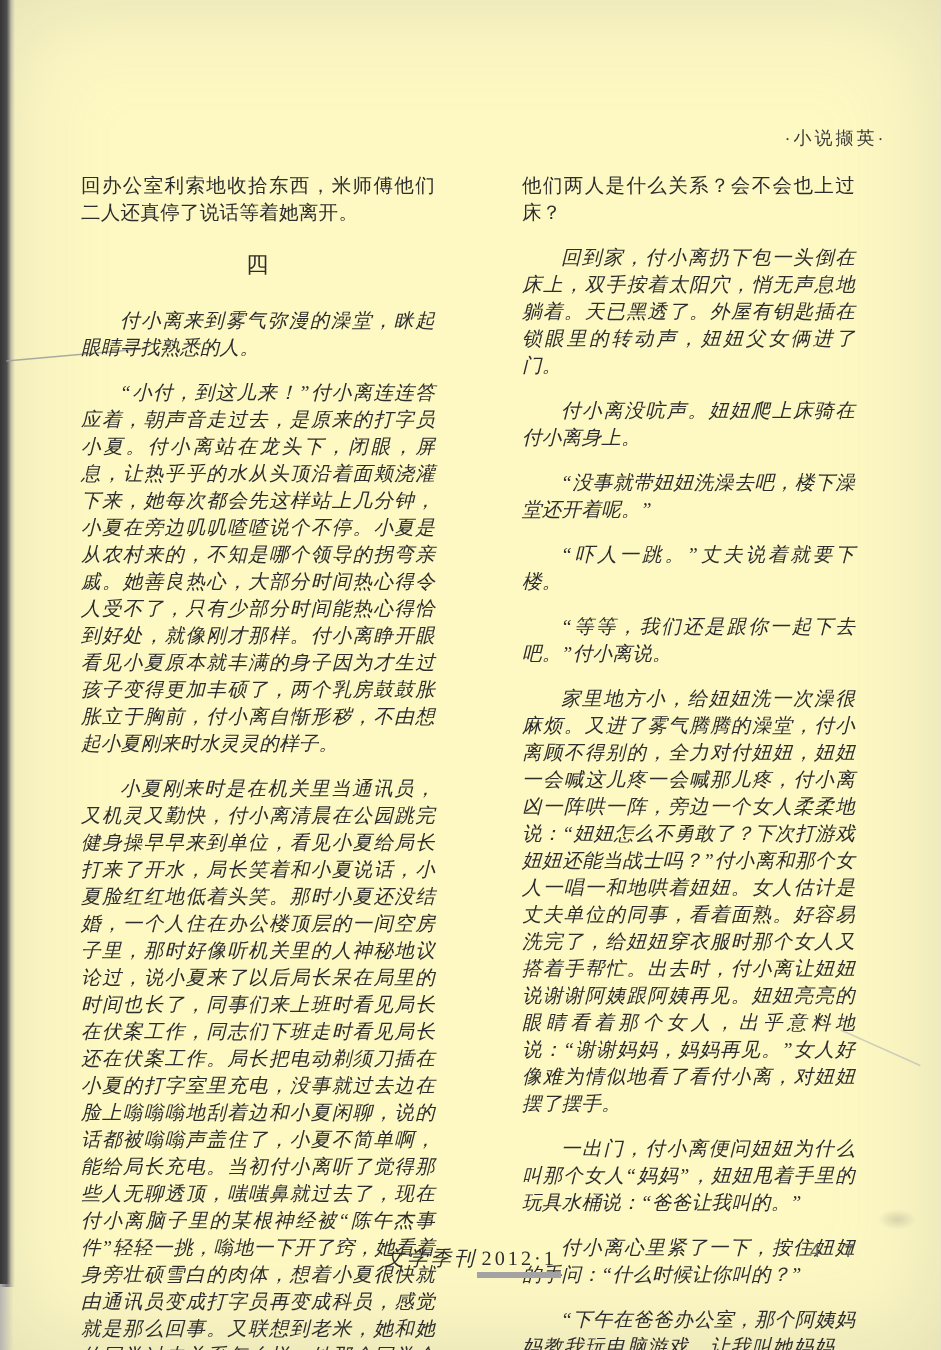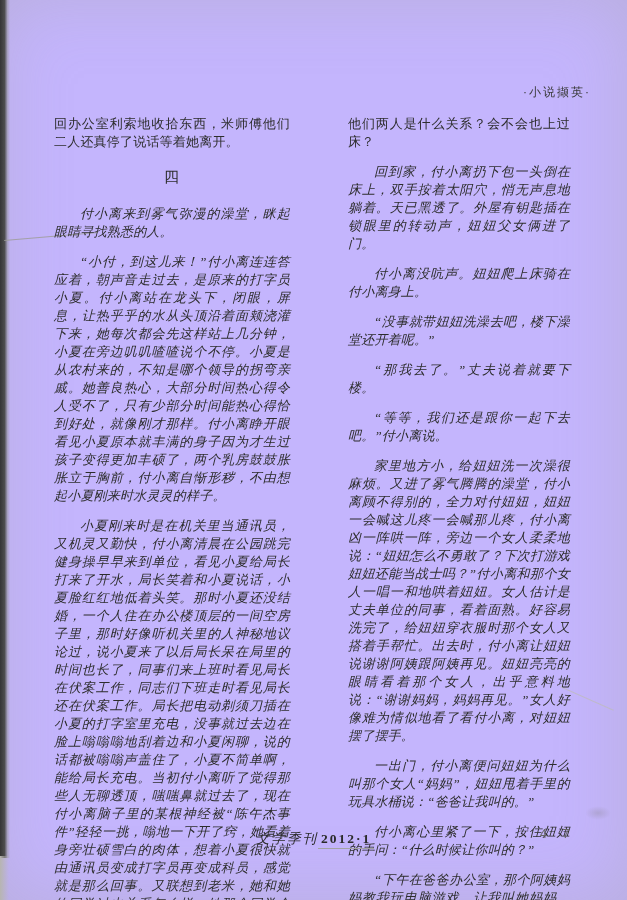--- a/index.html
+++ b/index.html
@@ -3,21 +3,21 @@
 <meta charset="utf-8">
 <style>
   html,body{margin:0;padding:0;}
   body{
     width:627px;height:900px;
     background:#e9e8e5;
     font-family:"Liberation Serif","DejaVu Serif",serif;
   }
   .page{
     position:relative;width:627px;height:900px;overflow:hidden;
-    background:#c4b5fd;
+    background:#fef9c3;
     box-shadow:inset 0 0 70px rgba(160,158,148,.30);
     color:#2d2d2d;
   }
   
   .scan-edge{
     position:absolute;left:0;top:0;width:10px;height:858px;
     background:linear-gradient(90deg,#353535 0%,#4d4d4d 45%,rgba(140,140,140,.45) 75%,rgba(200,198,194,0) 100%);
   }
   .scan-edge-fade{
     position:absolute;left:0;top:856px;width:9px;height:44px;
@@ -58,21 +58,21 @@
   }
   
   .footer{
     position:absolute;top:830px;left:256px;
     display:flex;align-items:baseline;
     font-size:13.5px;color:#2b2b2b;
   }
   .footer .journal{font-style:italic;letter-spacing:2px;}
   .footer .issue{
     letter-spacing:2px;padding:0 3px 1px 3px;
-    border-bottom:1px solid #a3a3a3;font-style:normal;font-weight:bold;
+    border-bottom:4px solid #a3a3a3;font-style:normal;
   }
   .page-number{
     position:absolute;top:827px;left:540px;
     font-size:12.5px;letter-spacing:6px;color:#666;
     font-family:"Liberation Sans","DejaVu Sans",sans-serif;
   }
 </style>
 </head>
 <body>
 
@@ -92,21 +92,21 @@
     <p class="indent">付小离来到雾气弥漫的澡堂，眯起眼睛寻找熟悉的人。</p>
     <p class="indent">“小付，到这儿来！”付小离连连答应着，朝声音走过去，是原来的打字员小夏。付小离站在龙头下，闭眼，屏息，让热乎乎的水从头顶沿着面颊浇灌下来，她每次都会先这样站上几分钟，小夏在旁边叽叽喳喳说个不停。小夏是从农村来的，不知是哪个领导的拐弯亲戚。她善良热心，大部分时间热心得令人受不了，只有少部分时间能热心得恰到好处，就像刚才那样。付小离睁开眼看见小夏原本就丰满的身子因为才生过孩子变得更加丰硕了，两个乳房鼓鼓胀胀立于胸前，付小离自惭形秽，不由想起小夏刚来时水灵灵的样子。</p>
     <p class="indent">小夏刚来时是在机关里当通讯员，又机灵又勤快，付小离清晨在公园跳完健身操早早来到单位，看见小夏给局长打来了开水，局长笑着和小夏说话，小夏脸红红地低着头笑。那时小夏还没结婚，一个人住在办公楼顶层的一间空房子里，那时好像听机关里的人神秘地议论过，说小夏来了以后局长呆在局里的时间也长了，同事们来上班时看见局长在伏案工作，同志们下班走时看见局长还在伏案工作。局长把电动剃须刀插在小夏的打字室里充电，没事就过去边在脸上嗡嗡嗡地刮着边和小夏闲聊，说的话都被嗡嗡声盖住了，小夏不简单啊，能给局长充电。当初付小离听了觉得那些人无聊透顶，嗤嗤鼻就过去了，现在付小离脑子里的某根神经被“陈午杰事件”轻轻一挑，嗡地一下开了窍，她看着身旁壮硕雪白的肉体，想着小夏很快就由通讯员变成打字员再变成科员，感觉就是那么回事。又联想到老米，她和她的同学过去关系怎么样，她那个同学会不会也是一只“苍蝇”，或者在老米眼里会是一只“蜜蜂”？</p>
   </div>
 
   <div class="col col-right">
     <p>他们两人是什么关系？会不会也上过床？</p>
     <p class="indent">回到家，付小离扔下包一头倒在床上，双手按着太阳穴，悄无声息地躺着。天已黑透了。外屋有钥匙插在锁眼里的转动声，妞妞父女俩进了门。</p>
     <p class="indent">付小离没吭声。妞妞爬上床骑在付小离身上。</p>
     <p class="indent">“没事就带妞妞洗澡去吧，楼下澡堂还开着呢。”</p>
-    <p class="indent">“那我去了。”丈夫说着就要下楼。</p>
+    <p class="indent">“吓人一跳。”丈夫说着就要下楼。</p>
     <p class="indent">“等等，我们还是跟你一起下去吧。”付小离说。</p>
     <p class="indent">家里地方小，给妞妞洗一次澡很麻烦。又进了雾气腾腾的澡堂，付小离顾不得别的，全力对付妞妞，妞妞一会喊这儿疼一会喊那儿疼，付小离凶一阵哄一阵，旁边一个女人柔柔地说：“妞妞怎么不勇敢了？下次打游戏妞妞还能当战士吗？”付小离和那个女人一唱一和地哄着妞妞。女人估计是丈夫单位的同事，看着面熟。好容易洗完了，给妞妞穿衣服时那个女人又搭着手帮忙。出去时，付小离让妞妞说谢谢阿姨跟阿姨再见。妞妞亮亮的眼睛看着那个女人，出乎意料地说：“谢谢妈妈，妈妈再见。”女人好像难为情似地看了看付小离，对妞妞摆了摆手。</p>
     <p class="indent">一出门，付小离便问妞妞为什么叫那个女人“妈妈”，妞妞甩着手里的玩具水桶说：“爸爸让我叫的。”</p>
     <p class="indent">付小离心里紧了一下，按住妞妞的手问：“什么时候让你叫的？”</p>
     <p class="indent">“下午在爸爸办公室，那个阿姨妈妈教我玩电脑游戏，让我叫她妈妈，才让我玩的。”</p>
     <p class="indent">“爸爸在吗？”</p>
     <p class="indent">“在”。</p>
     <p class="indent">“他说什么？”</p>
     <p class="indent">“爸爸也让我叫的。”</p>
   </div>

